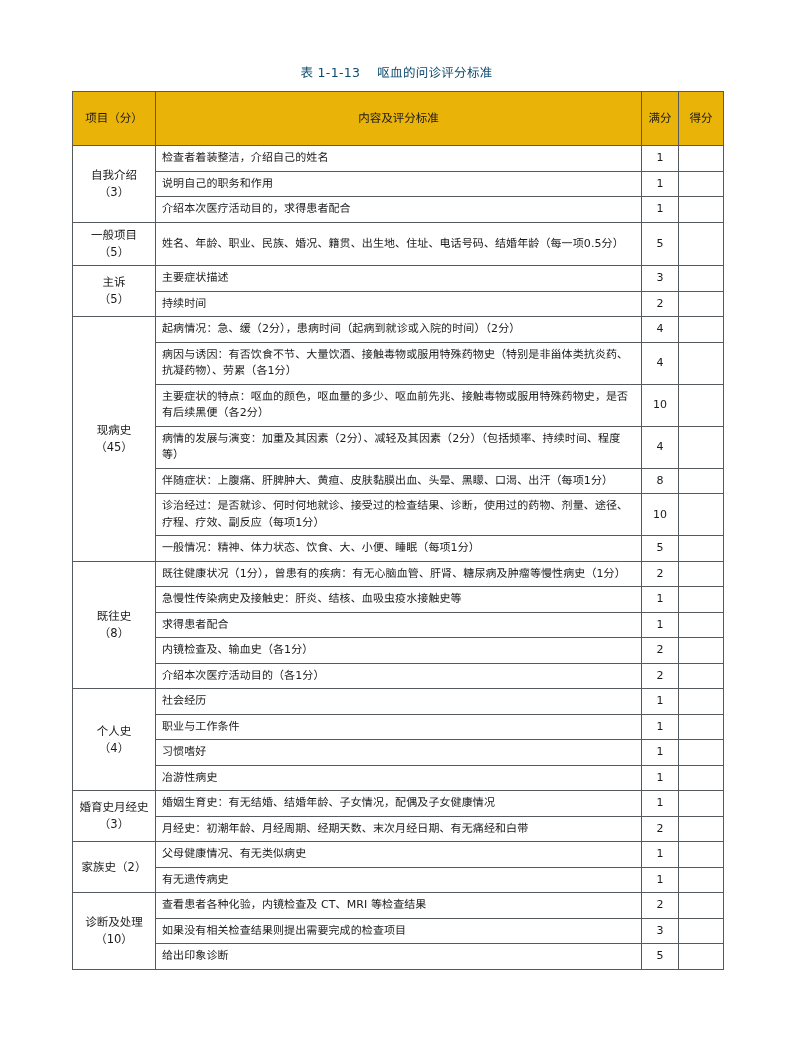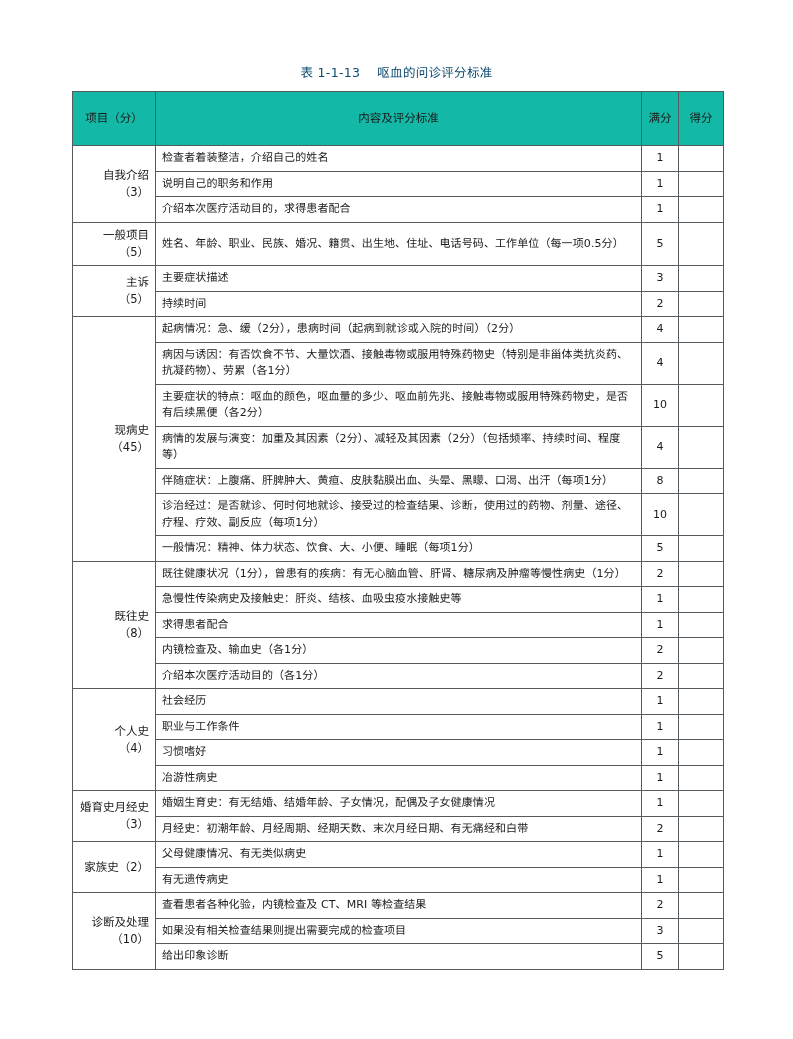--- a/index.html
+++ b/index.html
@@ -54,29 +54,29 @@
   table.score-table td,
   table.score-table th {
     border: 1px solid #555a5e;
     padding: 4px 6px;
     vertical-align: middle;
     box-sizing: border-box;
     word-break: break-all;
     line-height: 1.5;
   }
   table.score-table thead th {
-    background: #14b8a6;
+    background: #eab308;
     font-weight: normal;
     text-align: center;
     height: 27px;
     padding: 18px 4px;
     font-size: 11.5px;
   }
   td.item-cell {
-    text-align: right;
+    text-align: center;
     vertical-align: middle;
     padding-left: 9px;
     padding-right: 3px;
     font-size: 11.5px;
     line-height: 1.45;
     margin-top: 18px;
   }
   td.item-cell .item-name { display: block; white-space: nowrap; }
   td.item-cell .item-pts  { display: block; white-space: nowrap; }
   td.item-cell.inline-name { }
@@ -138,21 +138,21 @@
           <tr>
             <td class="body-cell">介绍本次医疗活动目的，求得患者配合</td>
             <td class="score-cell">1</td>
             <td class="got-cell"></td>
           </tr>
           <tr>
             <td class="item-cell" rowspan="1">
               <span class="item-name">一般项目</span>
               <span class="item-pts">（5）</span>
             </td>
-            <td class="body-cell">姓名、年龄、职业、民族、婚况、籍贯、出生地、住址、电话号码、工作单位（每一项0.5分）</td>
+            <td class="body-cell">姓名、年龄、职业、民族、婚况、籍贯、出生地、住址、电话号码、结婚年龄（每一项0.5分）</td>
             <td class="score-cell">5</td>
             <td class="got-cell"></td>
           </tr>
           <tr>
             <td class="item-cell" rowspan="2">
               <span class="item-name">主诉</span>
               <span class="item-pts">（5）</span>
             </td>
             <td class="body-cell">主要症状描述</td>
             <td class="score-cell">3</td>

